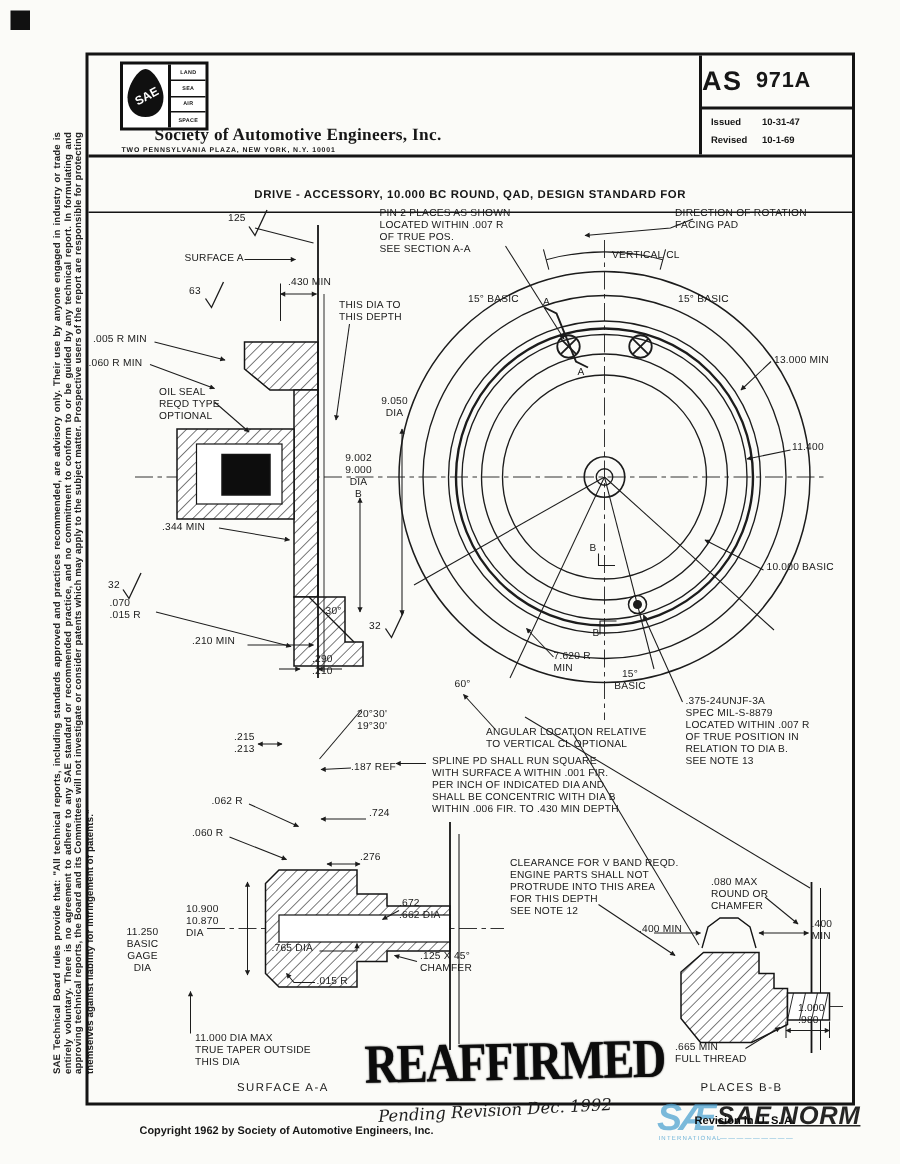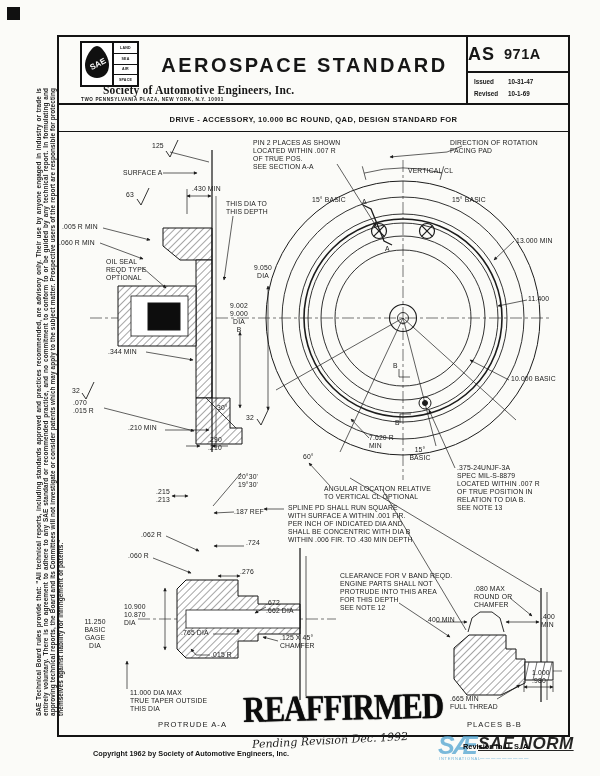--- a/index.html
+++ b/index.html
@@ -26,21 +26,21 @@
             font-size:20px;font-weight:bold;letter-spacing:2.5px;white-space:nowrap;}
   .org{position:absolute;left:21px;top:47px;font-size:11.5px;font-weight:bold;white-space:nowrap;
        font-family:"Liberation Serif",serif;letter-spacing:.2px;margin-left:23px;}
   .addr{position:absolute;left:22px;top:60px;font-size:4.6px;font-weight:bold;letter-spacing:.6px;}
   .docbox{position:absolute;right:0;top:0;width:100px;height:66px;border-left:2px solid #141414;}
   .docnum{height:34px;border-bottom:2px solid #141414;display:flex;align-items:center;}
   .docnum .as{font-size:18px;font-weight:bold;letter-spacing:1px;}
   .docnum .num{font-size:14.5px;font-weight:bold;margin-left:9px;letter-spacing:.5px;}
   .dates{padding:3px 0 0 6px;font-size:6.3px;font-weight:bold;line-height:12px;}
   .dates .lbl{display:inline-block;width:34px;}
-  .titlebar{position:absolute;left:0;top:70px;right:0;height:24px;border-bottom:1.5px solid #141414;
+  .titlebar{position:absolute;left:0;top:80px;right:0;height:24px;border-bottom:1.5px solid #141414;
             display:flex;align-items:center;justify-content:center;font-size:7.6px;
             font-weight:bold;letter-spacing:.4px;}
   
   svg.draw{position:absolute;left:0;top:0;z-index:2;}
   .annlayer{position:absolute;left:0;top:0;width:600px;height:776px;z-index:3;pointer-events:none;}
   .ann{position:absolute;white-space:pre;font-size:6.8px;line-height:1.18;letter-spacing:.15px;
        color:#1a1a1a;font-weight:500;}
   .ann.ctr{transform:translateX(-50%);text-align:center;}
   
   .stamp{position:absolute;left:243px;top:690px;z-index:5;font-family:"Liberation Serif",serif;
@@ -76,21 +76,20 @@
           <text x="7" y="24" fill="#fff" font-size="8" font-weight="bold" font-family="Liberation Sans, sans-serif" transform="rotate(-28 15 20)">SAE</text>
         </svg>
       </div>
       <div class="logotxt">
         <span>LAND</span>
         <span>SEA</span>
         <span>AIR</span>
         <span>SPACE</span>
       </div>
     </div>
-    <div class="bigtitle">AEROSPACE STANDARD</div>
     <div class="org">Society of Automotive Engineers, Inc.</div>
     <div class="addr">TWO PENNSYLVANIA PLAZA, NEW YORK, N.Y. 10001</div>
     <div class="docbox">
       <div class="docnum">
         <span class="as">AS</span>
         <span class="num">971A</span>
       </div>
       <div class="dates">
         <div><span class="lbl">Issued</span><span>10-31-47</span></div>
         <div><span class="lbl">Revised</span><span>10-1-69</span></div>
@@ -348,21 +347,21 @@
     <div class="ann" style="left: 280px; top: 634px;">.125 X 45°
 CHAMFER</div>
     <div class="ann" style="left: 211px; top: 651px;">.015 R</div>
     <div class="ann" style="left: 532px; top: 669px;">1.000
 .980</div>
     <div class="ann" style="left: 130px; top: 689px;">11.000 DIA MAX
 TRUE TAPER OUTSIDE
 THIS DIA</div>
     <div class="ann" style="left: 450px; top: 695px;">.665 MIN
 FULL THREAD</div>
-    <div class="ann" style="left: 158px; top: 721px; font-size: 7.6px; letter-spacing: 1px;">PROTRUDE A-A</div>
+    <div class="ann" style="left: 158px; top: 721px; font-size: 7.6px; letter-spacing: 1px;">SURFACE A-A</div>
     <div class="ann" style="left: 467px; top: 721px; font-size: 7.6px; letter-spacing: 1px;">PLACES B-B</div>
   </div>
 
 <div class="stamp">REAFFIRMED</div>
 <div class="handw">Pending Revision   Dec. 1992</div>
 
 <div class="copyright">Copyright    1962    by Society of Automotive Engineers, Inc.</div>
 <div class="wm">
   <span class="wm-logo">SÆ</span>
   <span class="wm-int">INTERNATIONAL</span>

